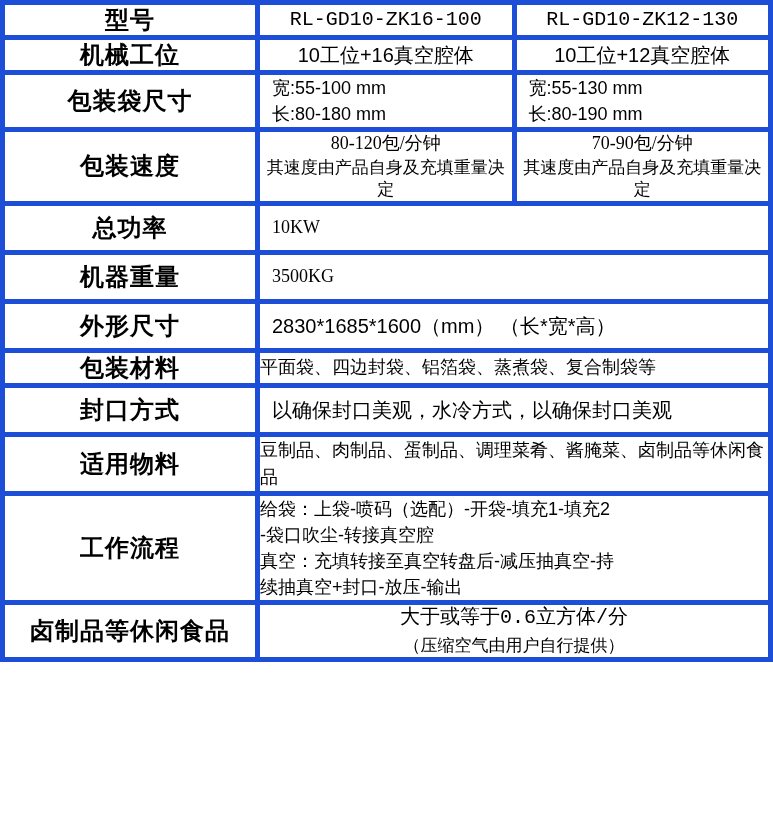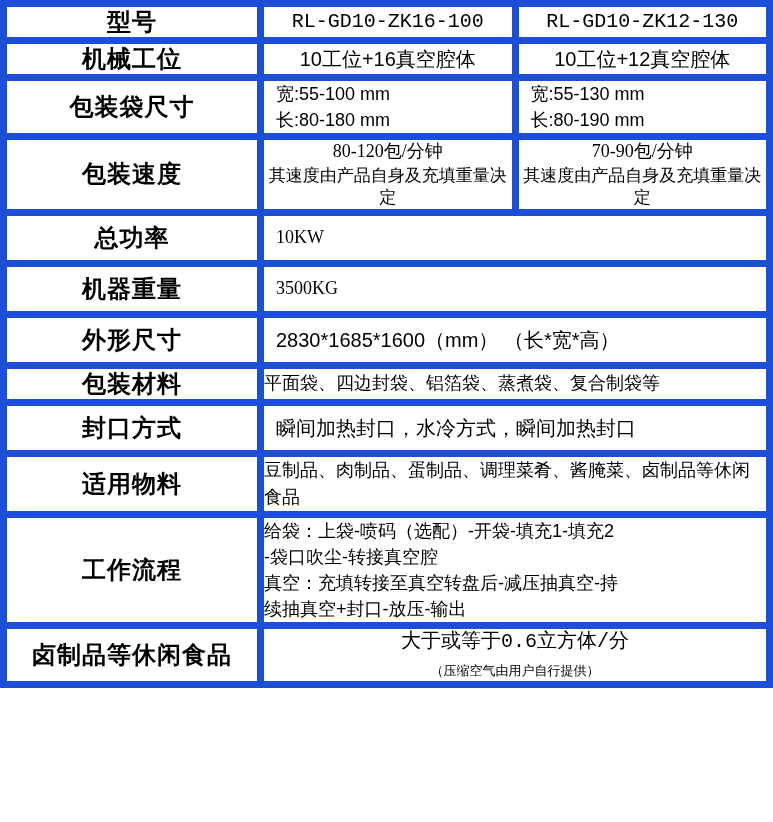--- a/index.html
+++ b/index.html
@@ -13,21 +13,21 @@
     font-family: "Liberation Sans", sans-serif;
     color: #000000;
     overflow: hidden;
   }
   .spec-table {
     width: 773px;
     border-collapse: collapse;
     table-layout: fixed;
   }
   .spec-table td {
-    border: 7px solid #1d4ed8;
+    border: 5px solid #1d4ed8;
     padding: 0;
     vertical-align: middle;
   }
   .label-cell {
     width: 250px;
     text-align: center;
     font-size: 24px;
     font-weight: bold;
     letter-spacing: 1px;
     padding: 6px 4px;
@@ -71,21 +71,21 @@
     margin-left: 41px;
   }
   .mat-cell {
     font-size: 18px;
     line-height: 1.5;
     text-align: left;
     padding: 8px 10px 8px 12px;
     margin-top: 16px;
   }
   .small-note {
-    font-size: 13px;
+    font-size: 17px;
   }
   .nowrap {
     white-space: nowrap;
   }
 </style>
 </head>
 <body>
 
 <table class="spec-table">
   <tbody>
@@ -141,21 +141,21 @@
     </tr>
 
 
     <tr>
       <td class="label-cell">包装材料</td>
       <td class="mat-cell" colspan="2">平面袋、四边封袋、铝箔袋、蒸煮袋、复合制袋等</td>
     </tr>
 
     <tr>
       <td class="label-cell row-h">封口方式</td>
-      <td class="val-cell left" colspan="2">瞬间加热封口，水冷方式，瞬间加热封口</td>
+      <td class="val-cell left" colspan="2">以确保封口美观，水冷方式，以确保封口美观</td>
     </tr>
 
     <tr>
       <td class="label-cell">适用物料</td>
       <td class="mat-cell" colspan="2">豆制品、肉制品、蛋制品、调理菜肴、酱腌菜、卤制品等休闲食品</td>
     </tr>
 
     <tr>
       <td class="label-cell">工作流程</td>
       <td class="flow-cell" colspan="2">

